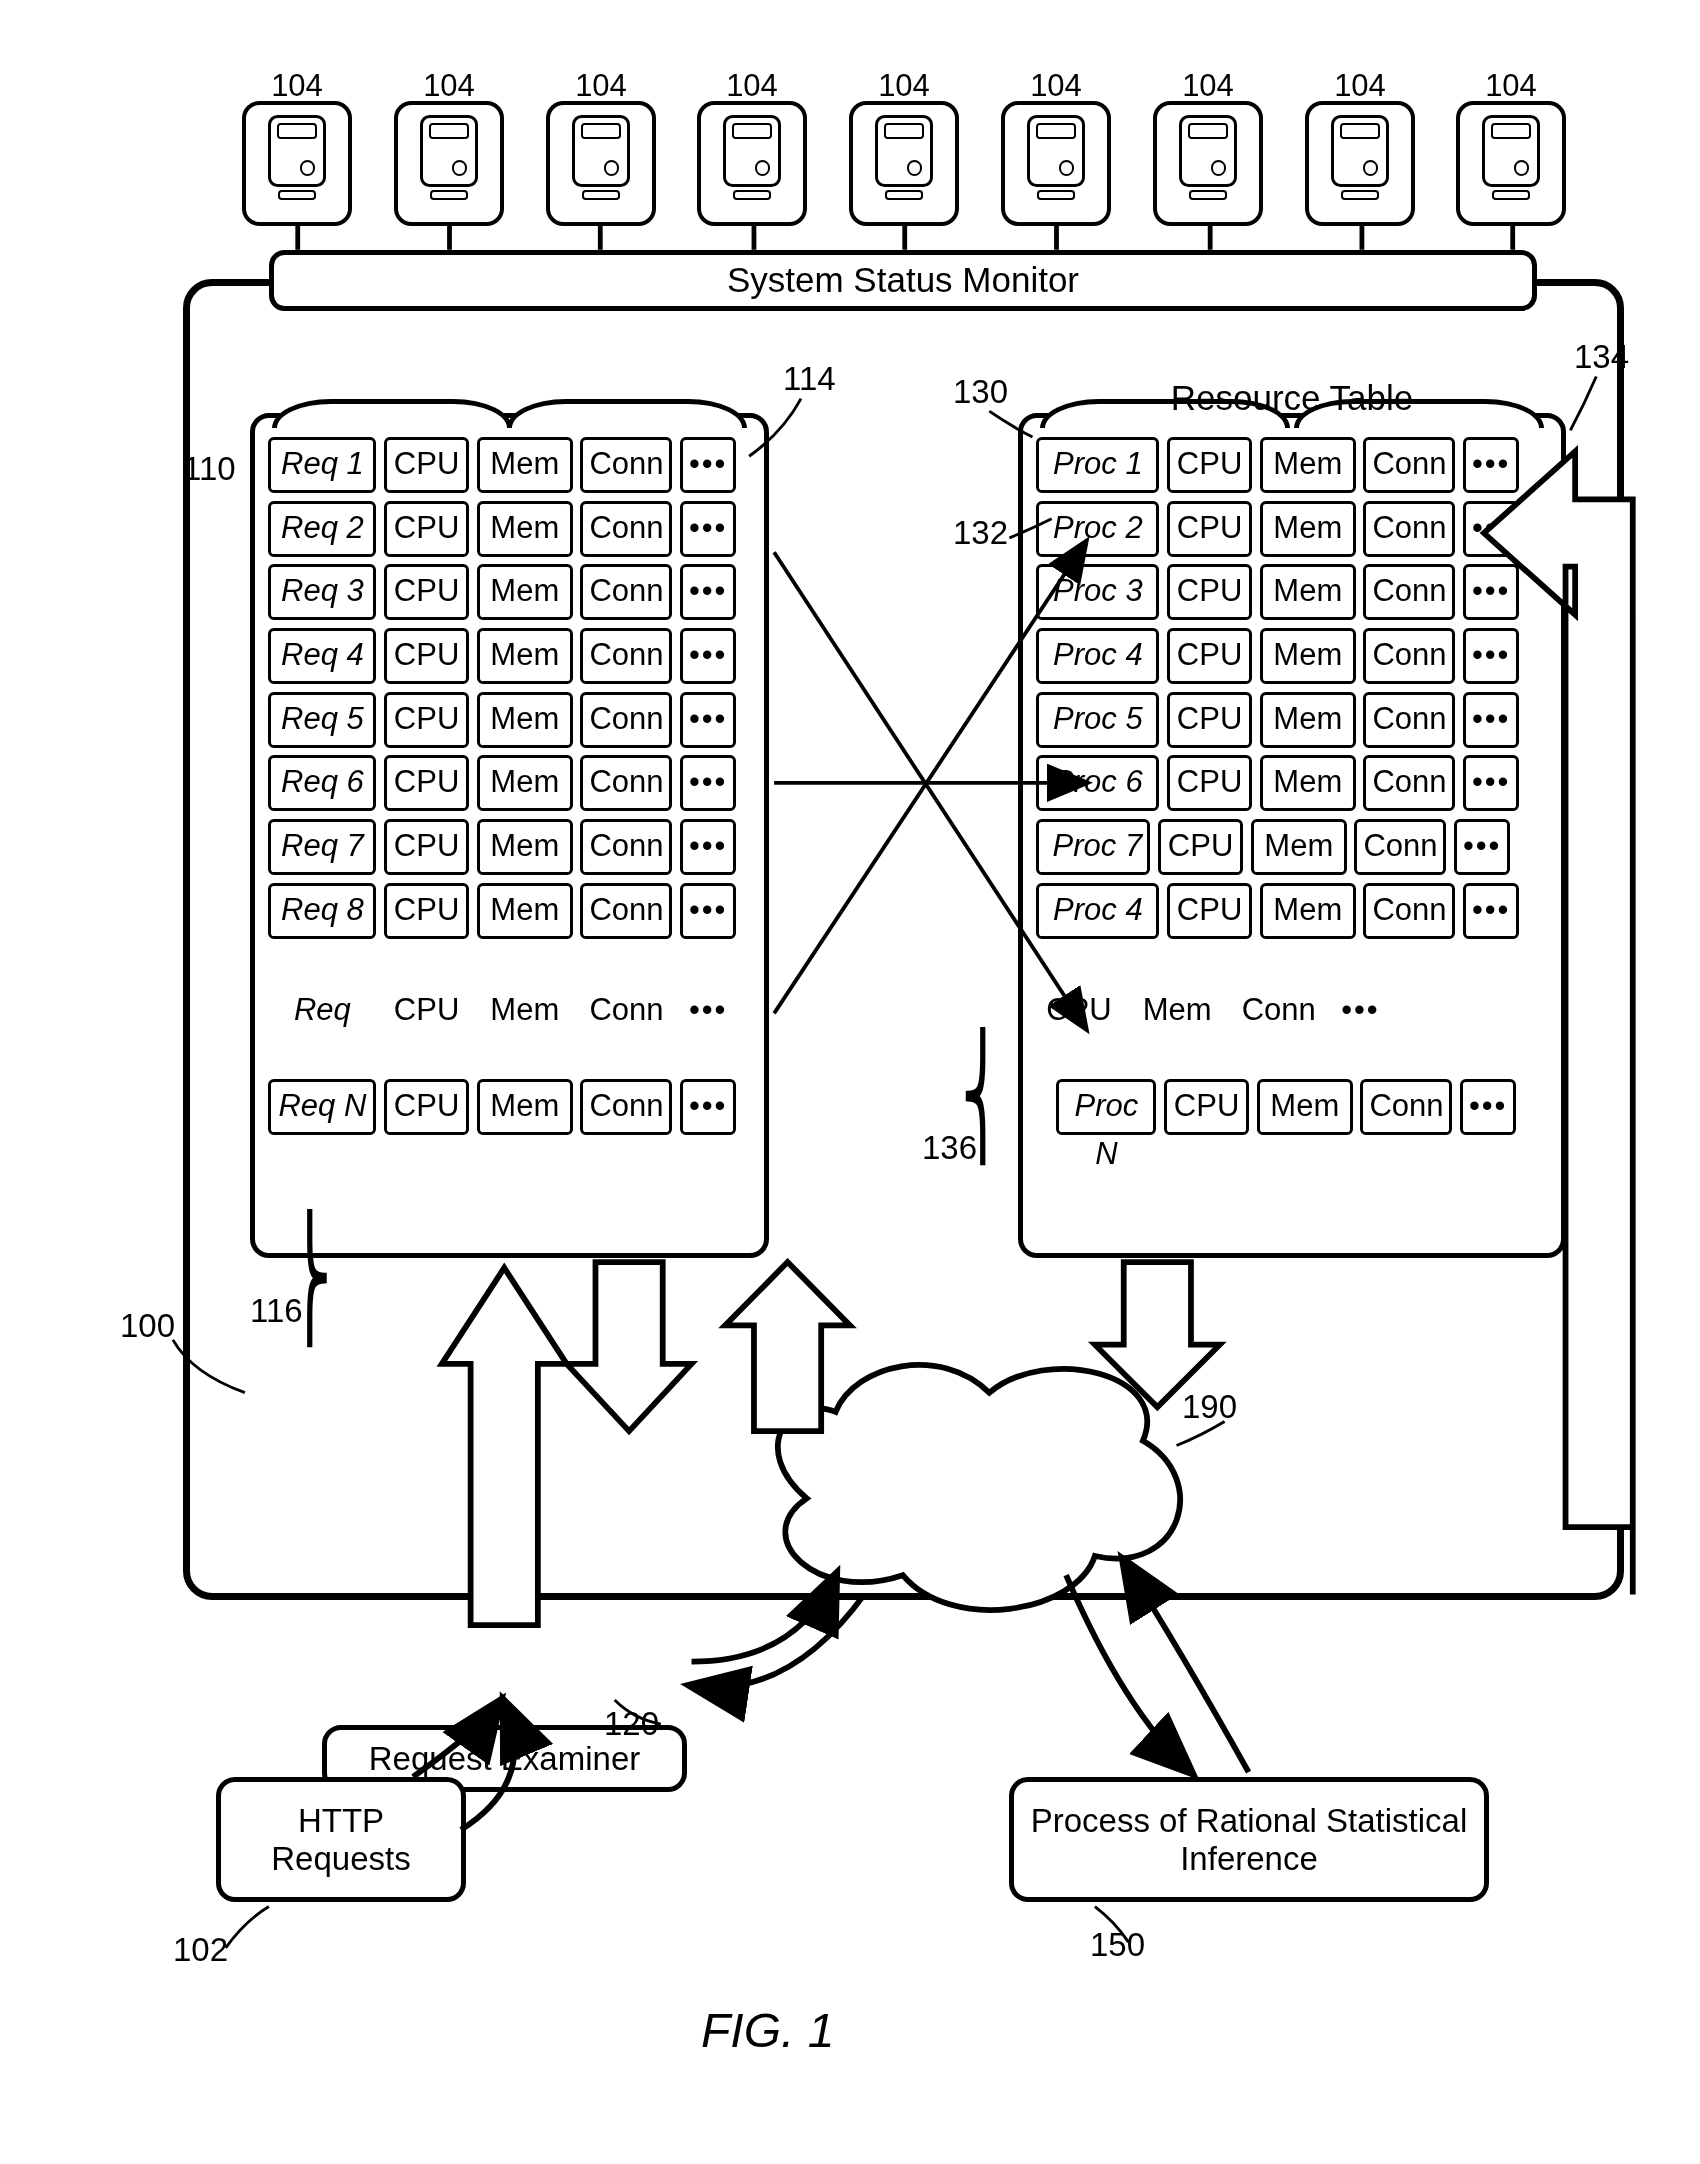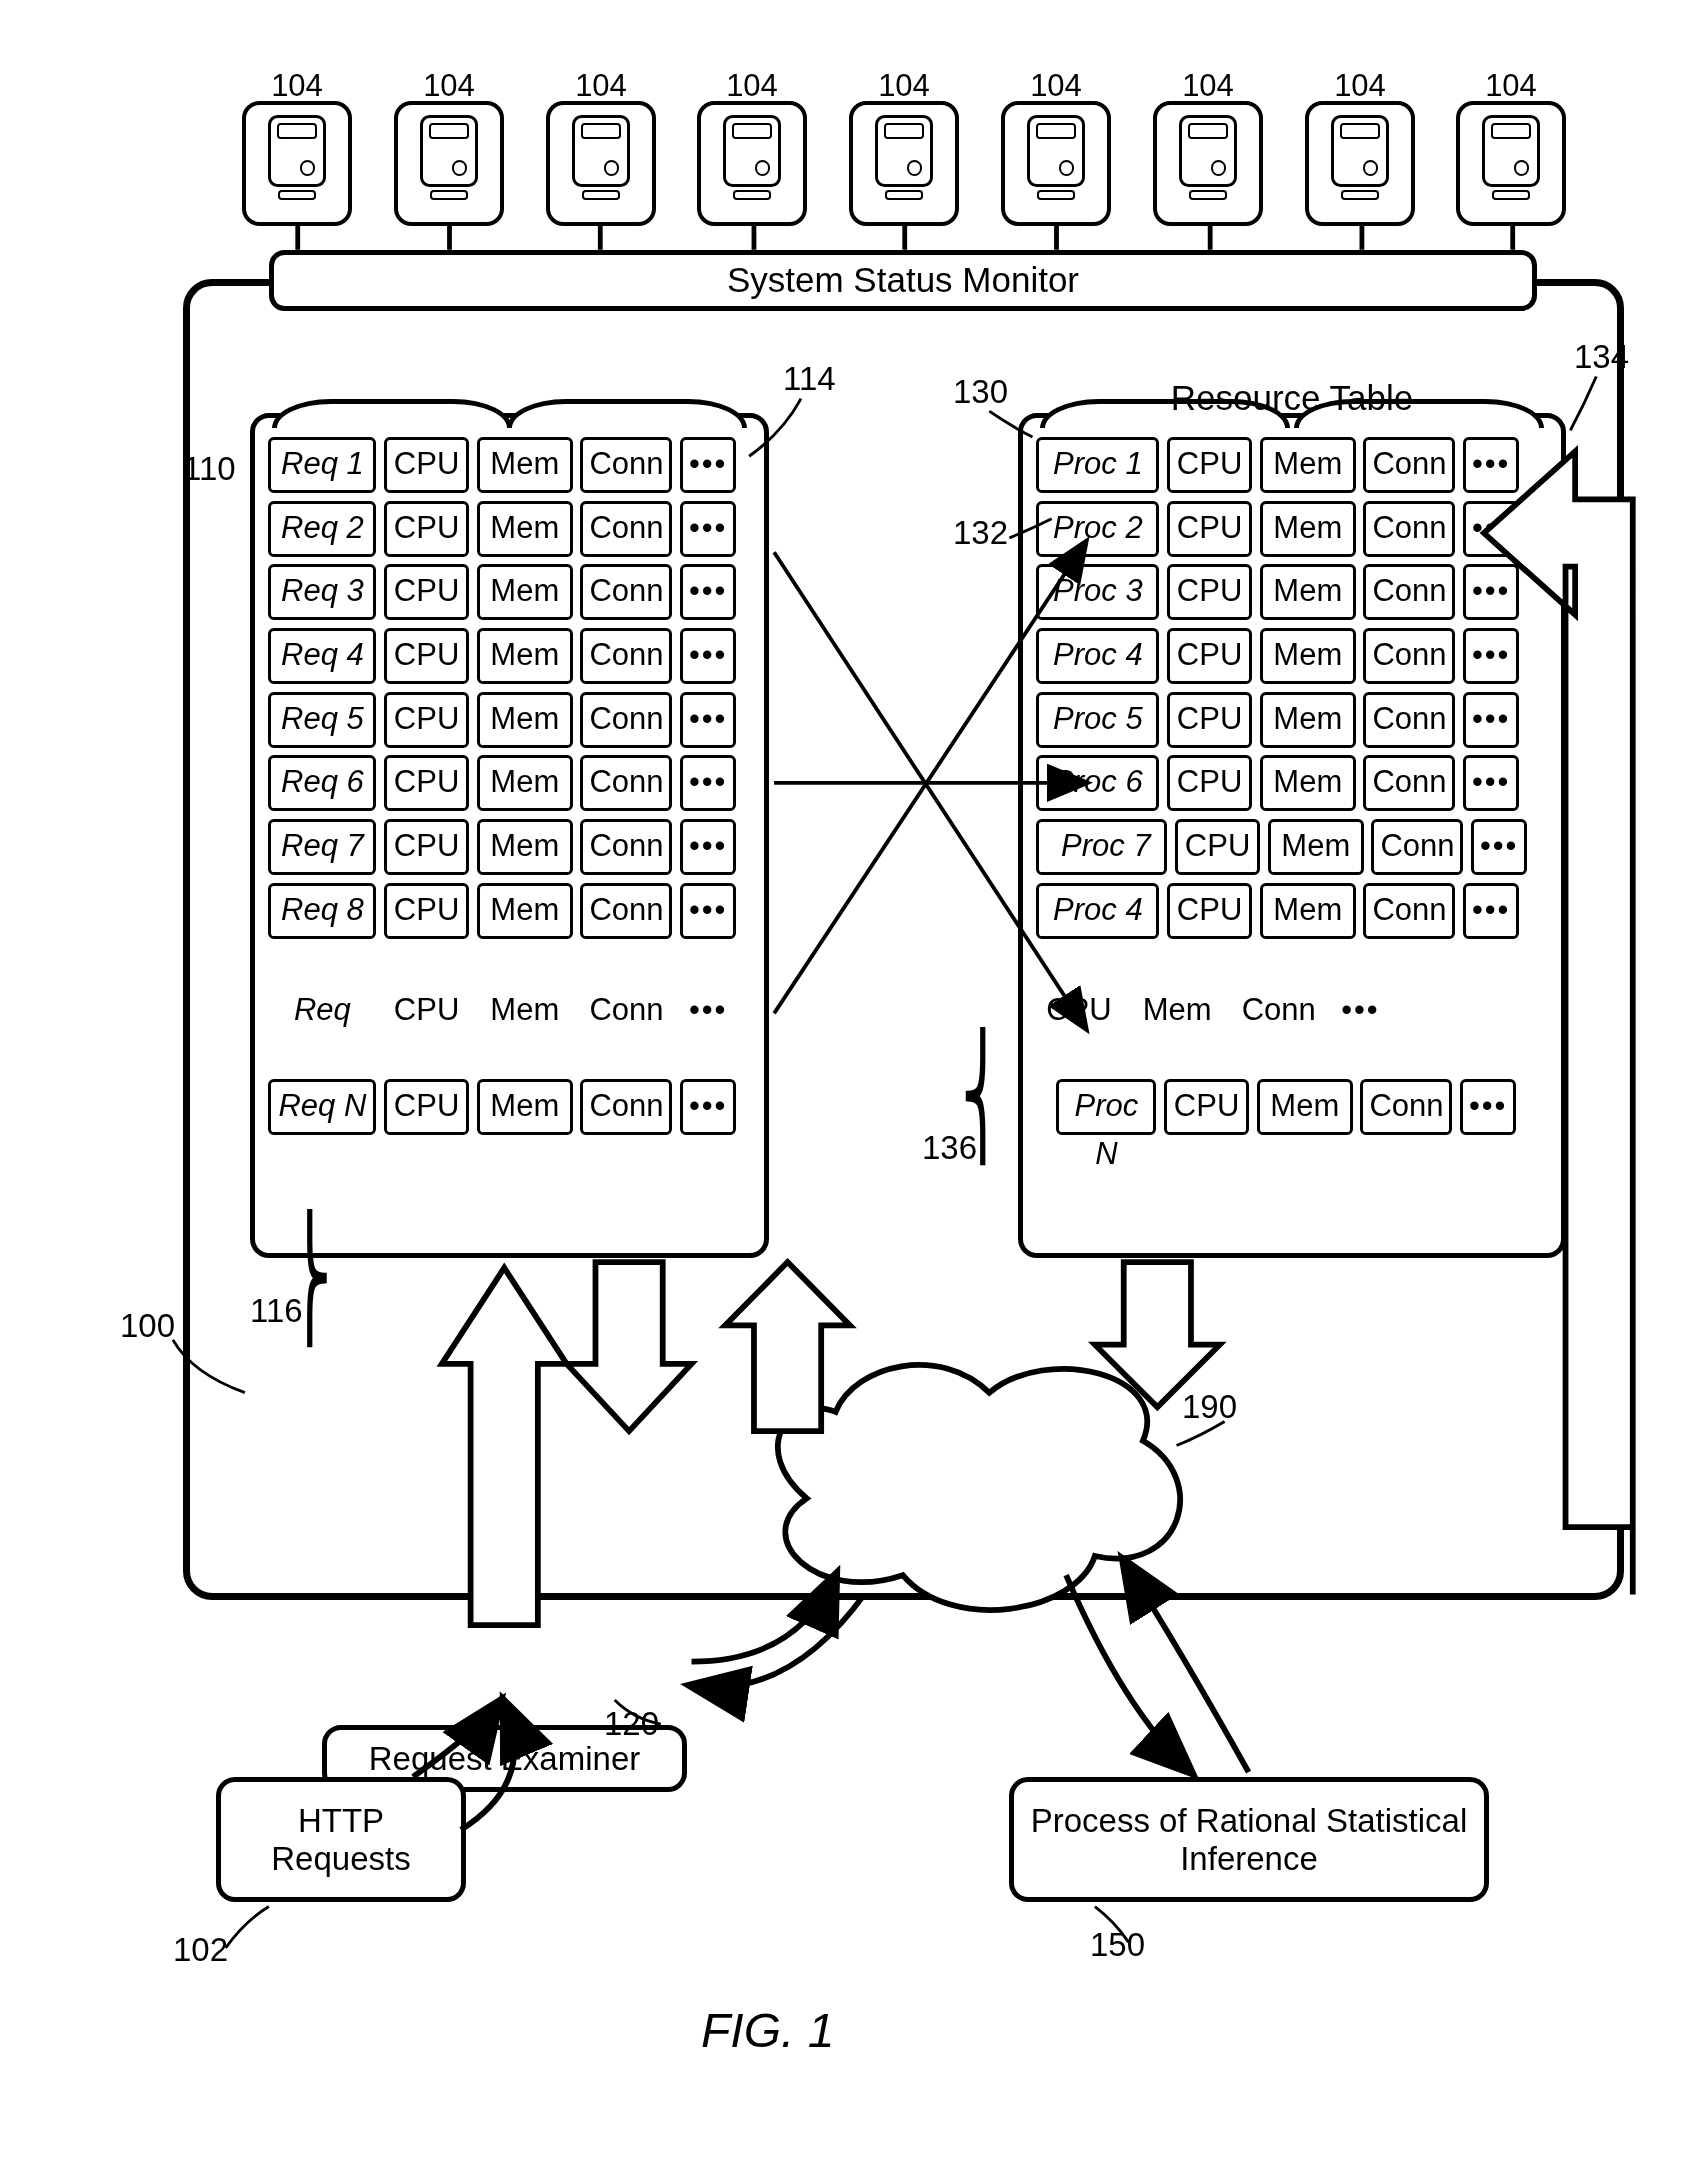--- a/index.html
+++ b/index.html
@@ -328,21 +328,21 @@
         <div class="cell c4">•••</div>
       </div>
       <div class="row">
         <div class="cell c0" style="width: 123px;">Proc 6</div>
         <div class="cell c1">CPU</div>
         <div class="cell c2">Mem</div>
         <div class="cell c3">Conn</div>
         <div class="cell c4">•••</div>
       </div>
       <div class="row">
-        <div class="cell c0" style="width: 131px; padding-left: 8px;">Proc 7</div>
+        <div class="cell c0" style="width: 114px; padding-left: 8px;">Proc 7</div>
         <div class="cell c1">CPU</div>
         <div class="cell c2">Mem</div>
         <div class="cell c3">Conn</div>
         <div class="cell c4">•••</div>
       </div>
       <div class="row">
         <div class="cell c0" style="width: 123px;">Proc 4</div>
         <div class="cell c1">CPU</div>
         <div class="cell c2">Mem</div>
         <div class="cell c3">Conn</div>

